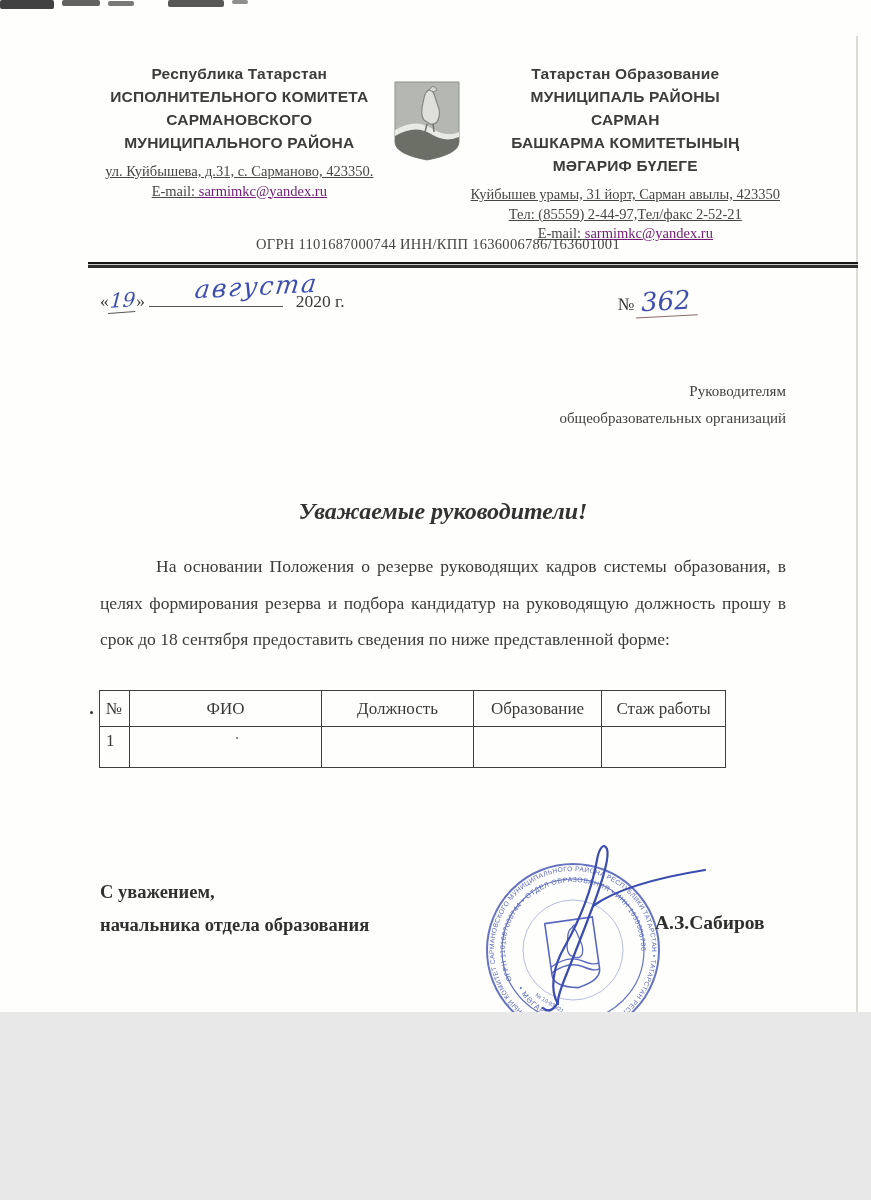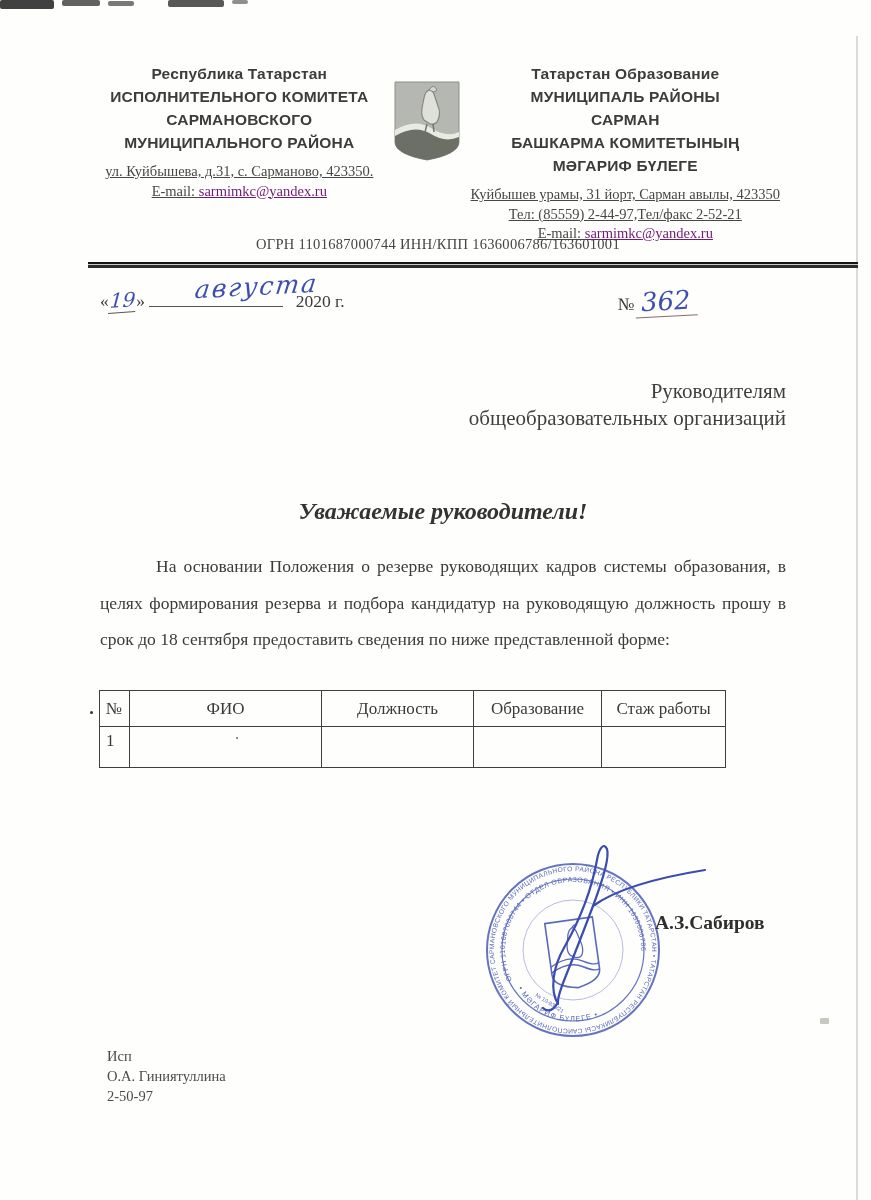--- a/index.html
+++ b/index.html
@@ -1,17 +1,17 @@
 <!DOCTYPE html>
 <html><head>
 <meta charset="utf-8">
 <style>
   html,body{margin:0;padding:0;background:#e8e8e8;}
   .page{
-    position:relative;width:871px;height:1200px;margin:0 auto;
+    position:relative;width:871px;height:1012px;margin:0 auto;
     background:#fefefc;overflow:hidden;
     font-family:"Liberation Serif","DejaVu Serif",serif;color:#3a3a3a;
   }
   
   .artifact{position:absolute;}
   .smudge{background:#202020;border-radius:2px;}
   .edge-line{background:#dcdcd6;}
   
   .letterhead{position:absolute;top:62px;left:88px;width:700px;display:flex;}
   .head-col{text-align:center;}
@@ -34,21 +34,21 @@
   .dateline{position:absolute;top:286px;left:100px;width:686px;height:46px;font-size:17.5px;color:#3a3a3a;}
   .hand{font-family:"DejaVu Serif","Liberation Serif",serif;font-style:italic;color:#3d4eb0;}
   .day{display:inline-block;font-size:20px;transform:skew(-8deg) rotate(-4deg);border-bottom:1.5px solid #555;padding:0 1px 0 1px;}
   .month{position:absolute;left:46px;top:-14px;font-size:25px;transform:rotate(-3deg) skew(-10deg);letter-spacing:2px;}
   .month-line{display:inline-block;width:134px;border-bottom:1.5px solid #555;height:20px;position:relative;}
   .year{margin-left:8px;}
   .doc-no{position:absolute;left:518px;top:0;}
   .no-value{display:inline-block;font-size:26px;transform:rotate(-3deg);border-bottom:1.5px solid #8a6a6a;padding:0 6px;font-style:italic;}
   
   .addressee{position:absolute;top:378px;left:386px;width:400px;text-align:right;
-    font-size:21px;line-height:27px;color:#3f3f3f;}
+    font-size:15px;line-height:27px;color:#3f3f3f;}
   
   .salutation{position:absolute;top:498px;left:100px;width:686px;text-align:center;
     font-weight:bold;font-style:italic;font-size:24px;color:#333;}
   .body-text{position:absolute;top:548px;left:100px;width:686px;
     font-size:17.5px;line-height:36.5px;text-align:justify;text-indent:56px;color:#3b3b3b;}
   
   .form-table{position:absolute;top:690px;left:99px;border-collapse:collapse;}
   .form-table th,.form-table td{border:1.6px solid #3f3f3f;font-weight:normal;
     font-size:17px;color:#3a3a3a;padding:4px 6px;background:transparent;}
   .form-table th{height:27px;text-align:center;}
@@ -161,20 +161,24 @@
       <tr>
         <td>1</td>
         <td></td>
         <td></td>
         <td></td>
         <td></td>
       </tr>
     </tbody>
   </table>
 
+  <div class="sig-block">
+    <div>С уважением,</div>
+    <div>начальника отдела образования</div>
+  </div>
 
   <svg class="stamp-svg" width="265" height="225" viewBox="0 0 265 225">
     <g stroke="#5a68bd" fill="none" opacity="0.92">
       <circle cx="90" cy="114" r="86" stroke-width="2"></circle>
       <circle cx="90" cy="114" r="71" stroke-width="1.2"></circle>
       <circle cx="90" cy="114" r="50" stroke-width="0.8" opacity="0.6"></circle>
     </g>
     <defs>
       <path id="ringOuter" d="M 90 193 A 79 79 0 1 1 90.02 193"></path>
       <path id="ringInnerTop" d="M 29 144 A 68 68 0 1 1 151 144"></path>

